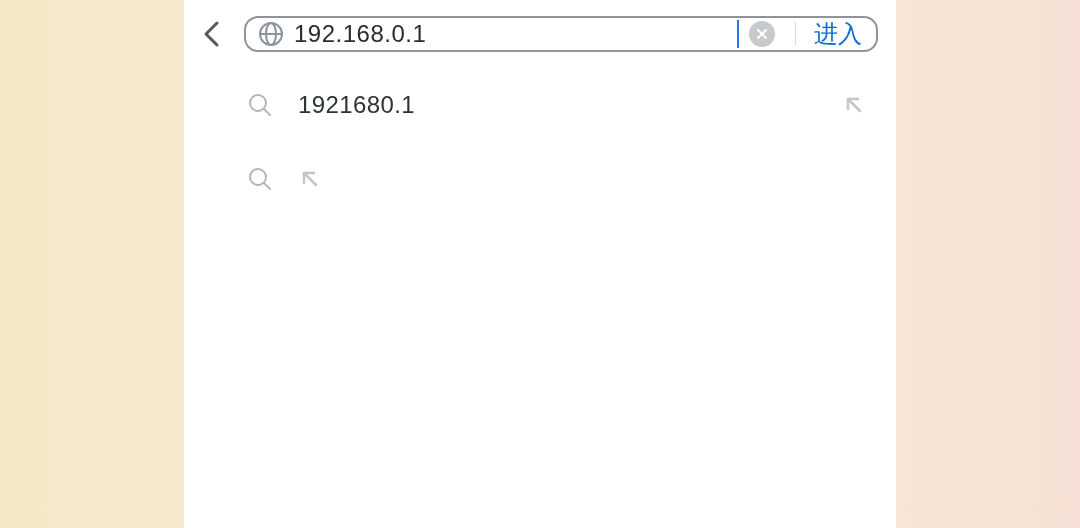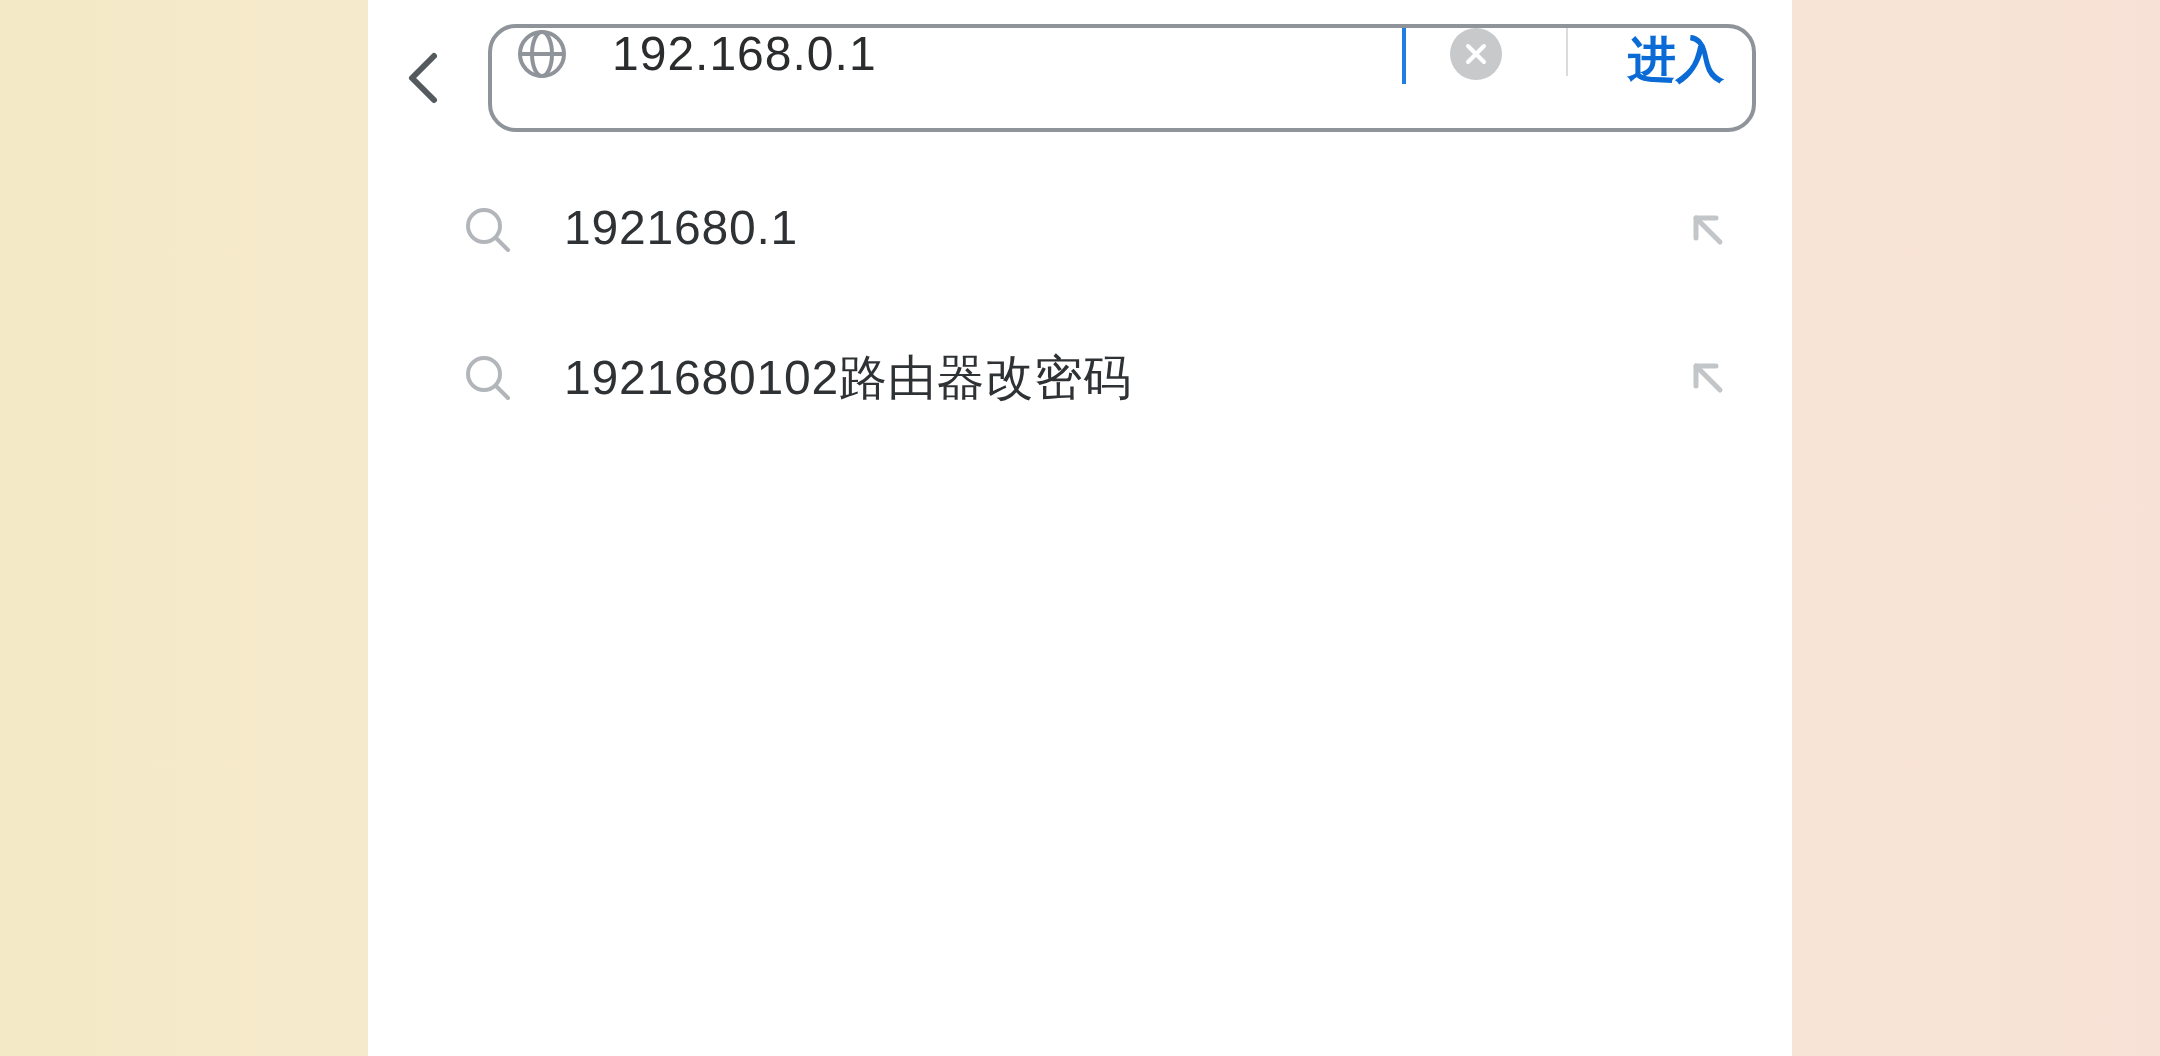--- a/index.html
+++ b/index.html
@@ -31,27 +31,27 @@
       width: 44px;
       height: 44px;
       display: flex;
       align-items: center;
       justify-content: center;
       color: #555a5f;
       cursor: pointer;
     }
     .url-box {
       flex: 1;
-      height: 54px;
+      height: 36px;
       border: 2px solid #8e949a;
       border-radius: 14px;
       display: flex;
-      align-items: flex-start;
+      align-items: center;
       padding: 0 6px 0 12px;
-      gap: 22px;
+      gap: 10px;
     }
     .globe-icon { color: #8e949a; display:flex; }
     .url-text {
       flex: 1;
       font-size: 24px;
       color: #2a2c2e;
       letter-spacing: .5px;
       border-right: 2px solid #1f7de4;
       padding-right: 2px;
       line-height: 1.2;
@@ -70,35 +70,36 @@
     }
     .divider {
       width: 1.5px;
       height: 24px;
       background: #d9dbdc;
       margin: 0 8px 0 10px;
     }
     .enter-btn {
       color: #0a6bd6;
       font-size: 24px;
-      font-weight: 700;
+      font-weight: 400;
       padding-right: 8px;
       cursor: pointer;
     }
     
     .suggestions {
       flex: 1;
       overflow: hidden;
     }
     .sugg-row {
       display: flex;
       align-items: center;
       padding: 0 30px 0 48px;
       height: 74px;
       cursor: pointer;
+      margin-left: 16px;
     }
     .sugg-icon {
       display: flex;
       color: #b2b6ba;
       margin-right: 26px;
     }
     .sugg-text {
       flex: 1;
       font-size: 24px;
       color: #2f3235;
@@ -167,21 +168,20 @@
 
 
 
     <div class="sugg-row">
       <span class="sugg-icon">
         <svg width="24" height="24" viewBox="0 0 24 24">
             <circle cx="10" cy="10" r="8" fill="none" stroke="currentColor" stroke-width="2"></circle>
             <line x1="16" y1="16" x2="22" y2="22" stroke="currentColor" stroke-width="2" stroke-linecap="round"></line>
           </svg>
       </span>
-      <span class="sugg-text">1921680102路由器改密码</span>
       <span class="fill-icon">
         <svg width="24" height="24" viewBox="0 0 24 24">
             <line x1="18" y1="18" x2="6" y2="6" stroke="currentColor" stroke-width="2.5" stroke-linecap="round"></line>
             <polyline points="6,16 6,6 16,6" fill="none" stroke="currentColor" stroke-width="2.5" stroke-linecap="round" stroke-linejoin="round"></polyline>
           </svg>
       </span>
     </div>
 
   </div>
 </div>

